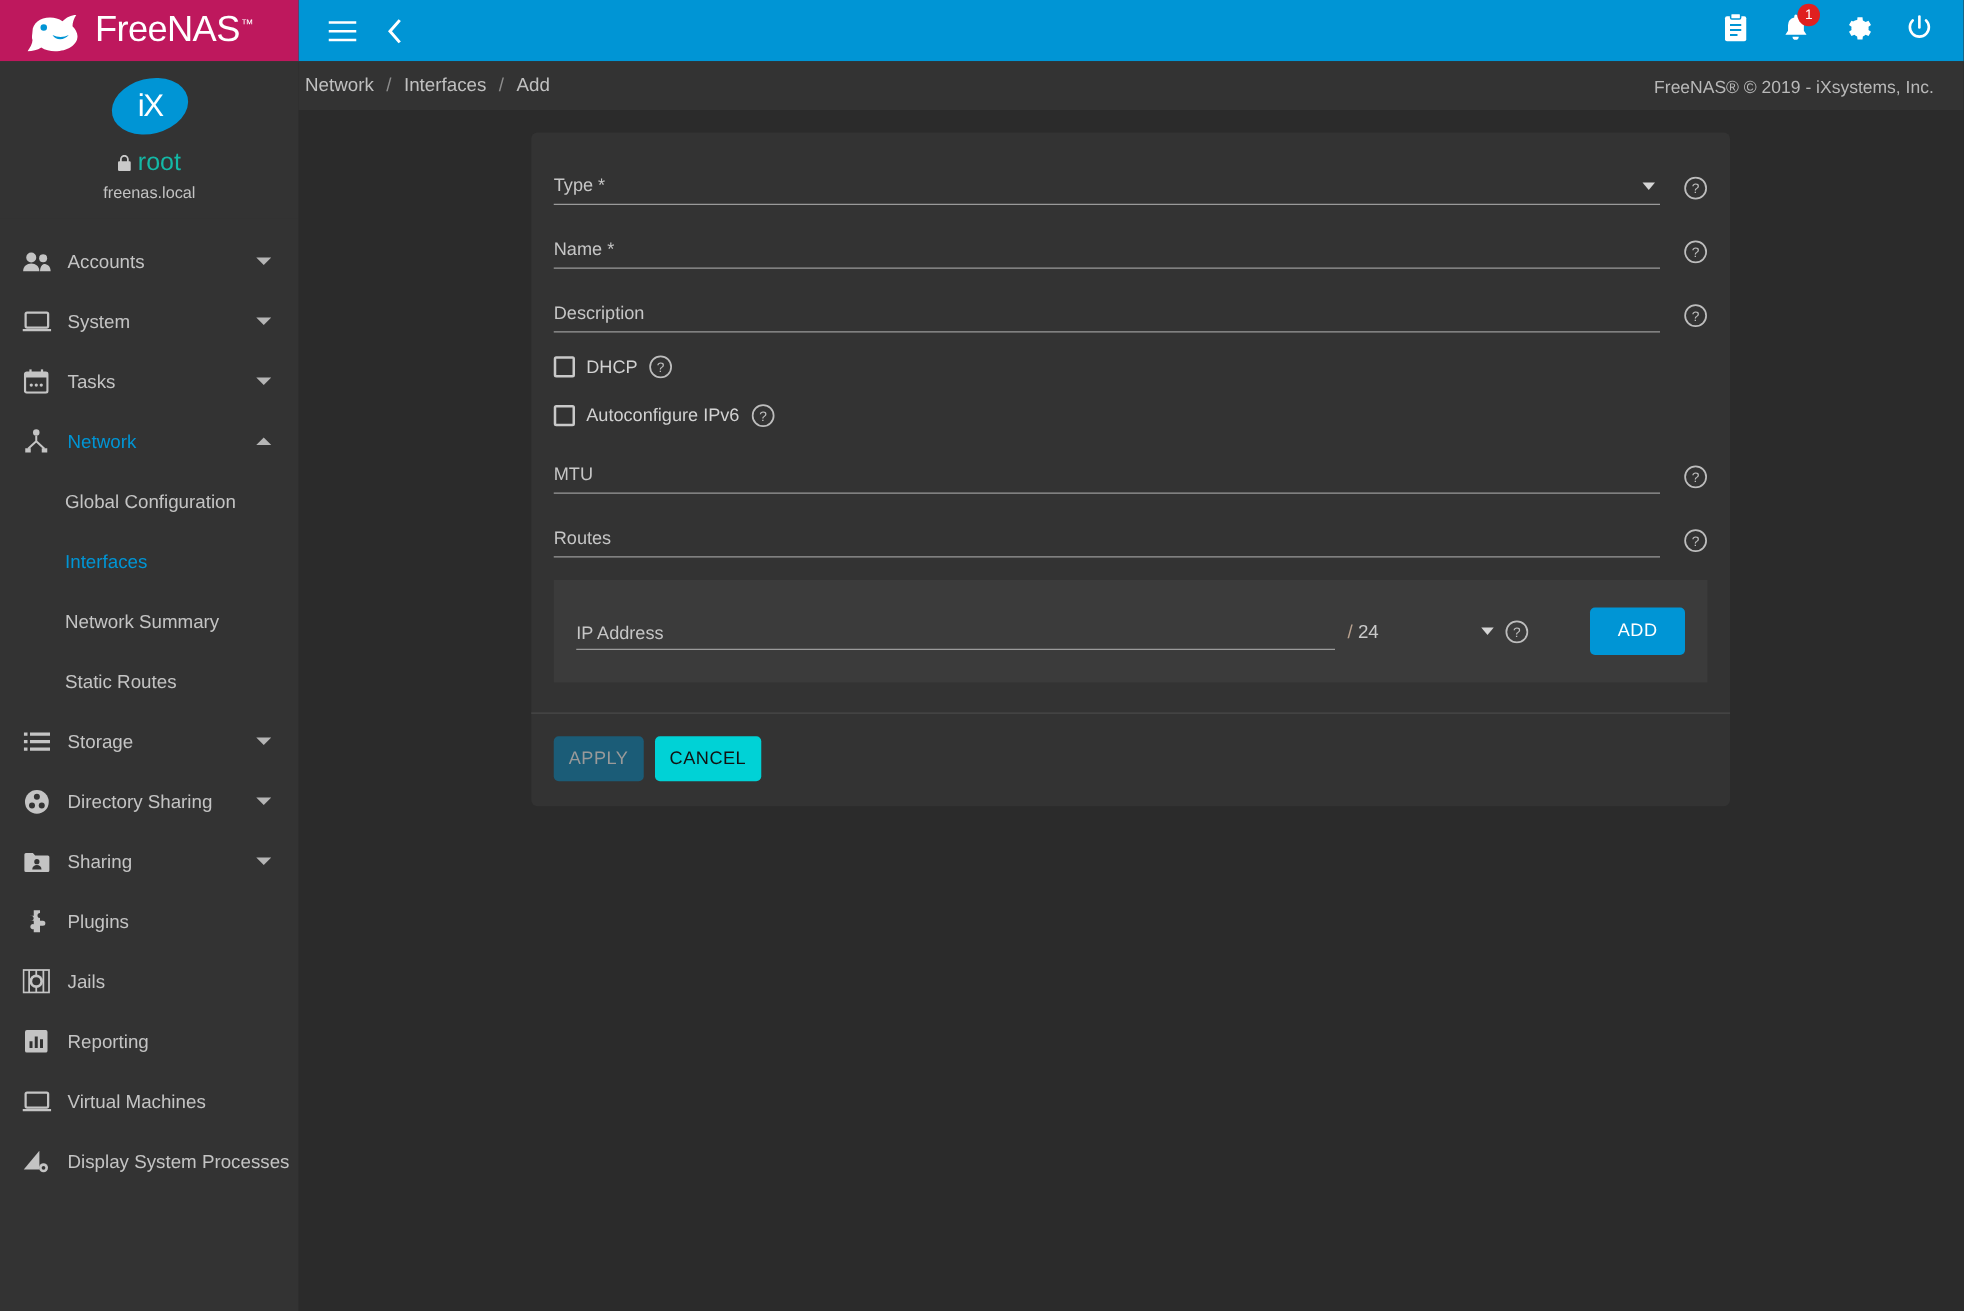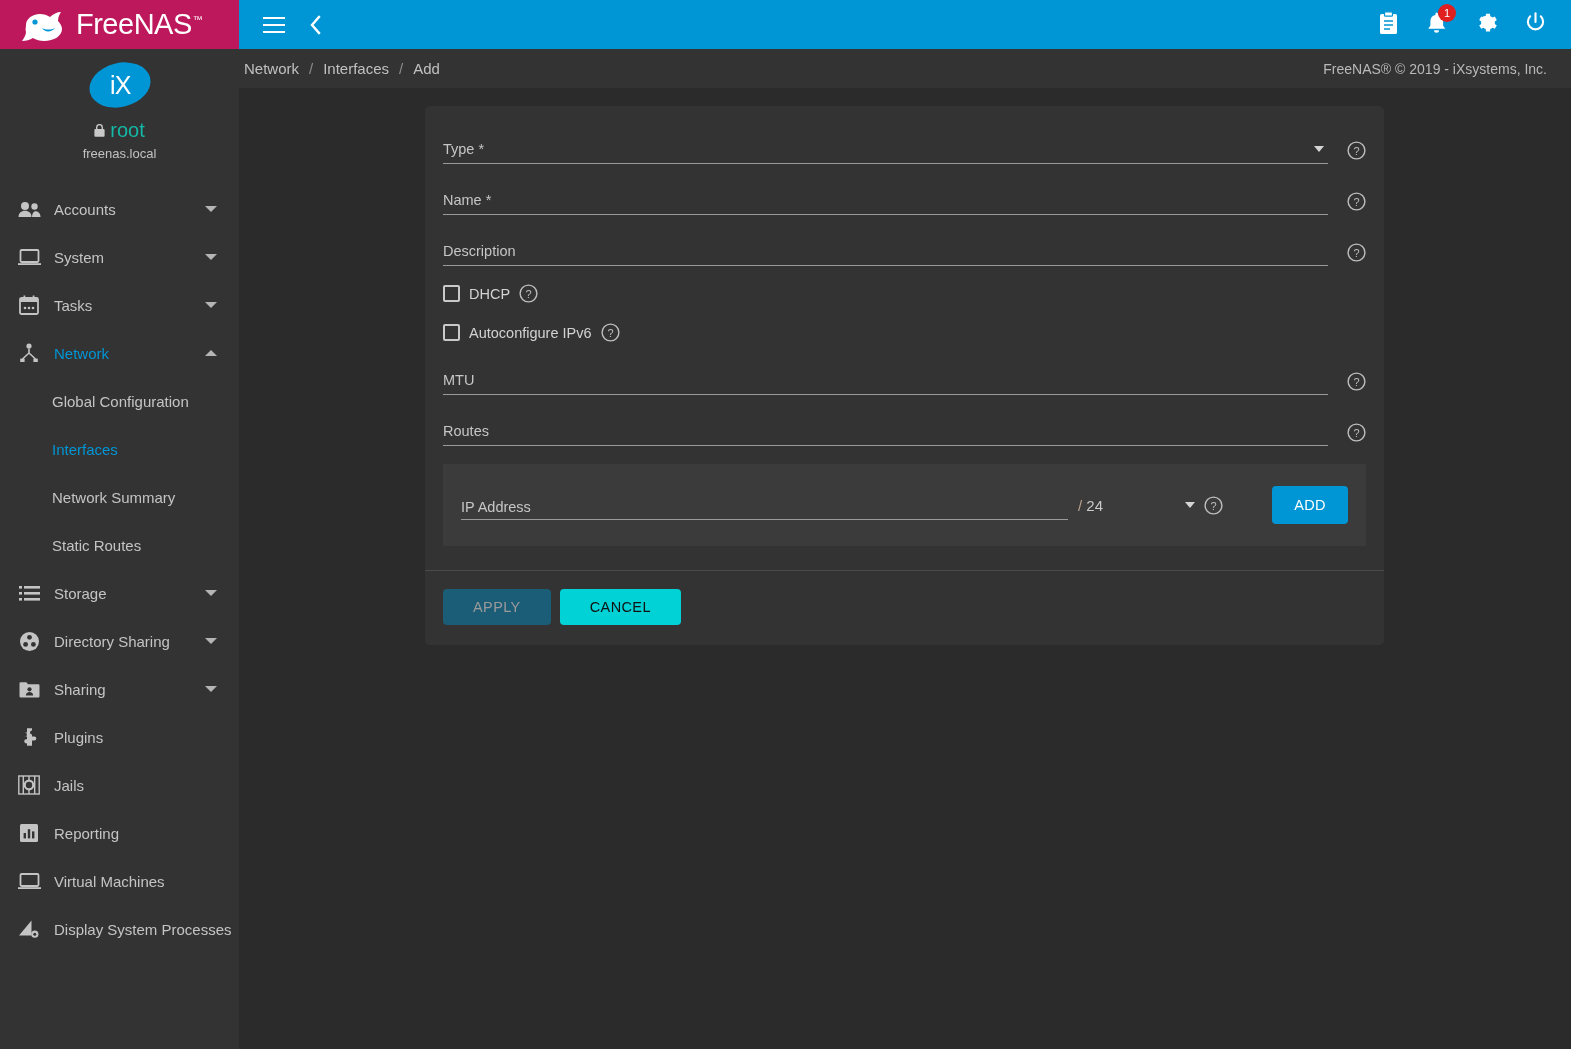--- a/index.html
+++ b/index.html
@@ -213,21 +213,21 @@
     margin-left: auto; background: #0095d5; color: #ffffff;
     border: none; border-radius: 4px;
     height: 38px; padding: 0 22px;
     font-size: 14.5px; font-family: "Liberation Sans", sans-serif;
     letter-spacing: 0.4px; cursor: pointer;
   }
 
   .divider { height: 1px; background: #4a4a4a; }
   .actions { padding: 18px 18px 20px 18px; display: flex; gap: 9px; }
   .btn {
-    border: none; border-radius: 4px; height: 36px; padding: 0 30px;
+    border: none; border-radius: 4px; height: 36px; padding: 0 12px;
     font-size: 14.5px; font-family: "Liberation Sans", sans-serif;
     letter-spacing: 0.4px; cursor: pointer;
   }
   .btn-apply { background: #1b5c77; color: #9a9a9a; cursor: default; }
   .btn-cancel { background: #00d2d6; color: #111111; }
 </style>
 </head>
 <body>
 
 <div class="app">

